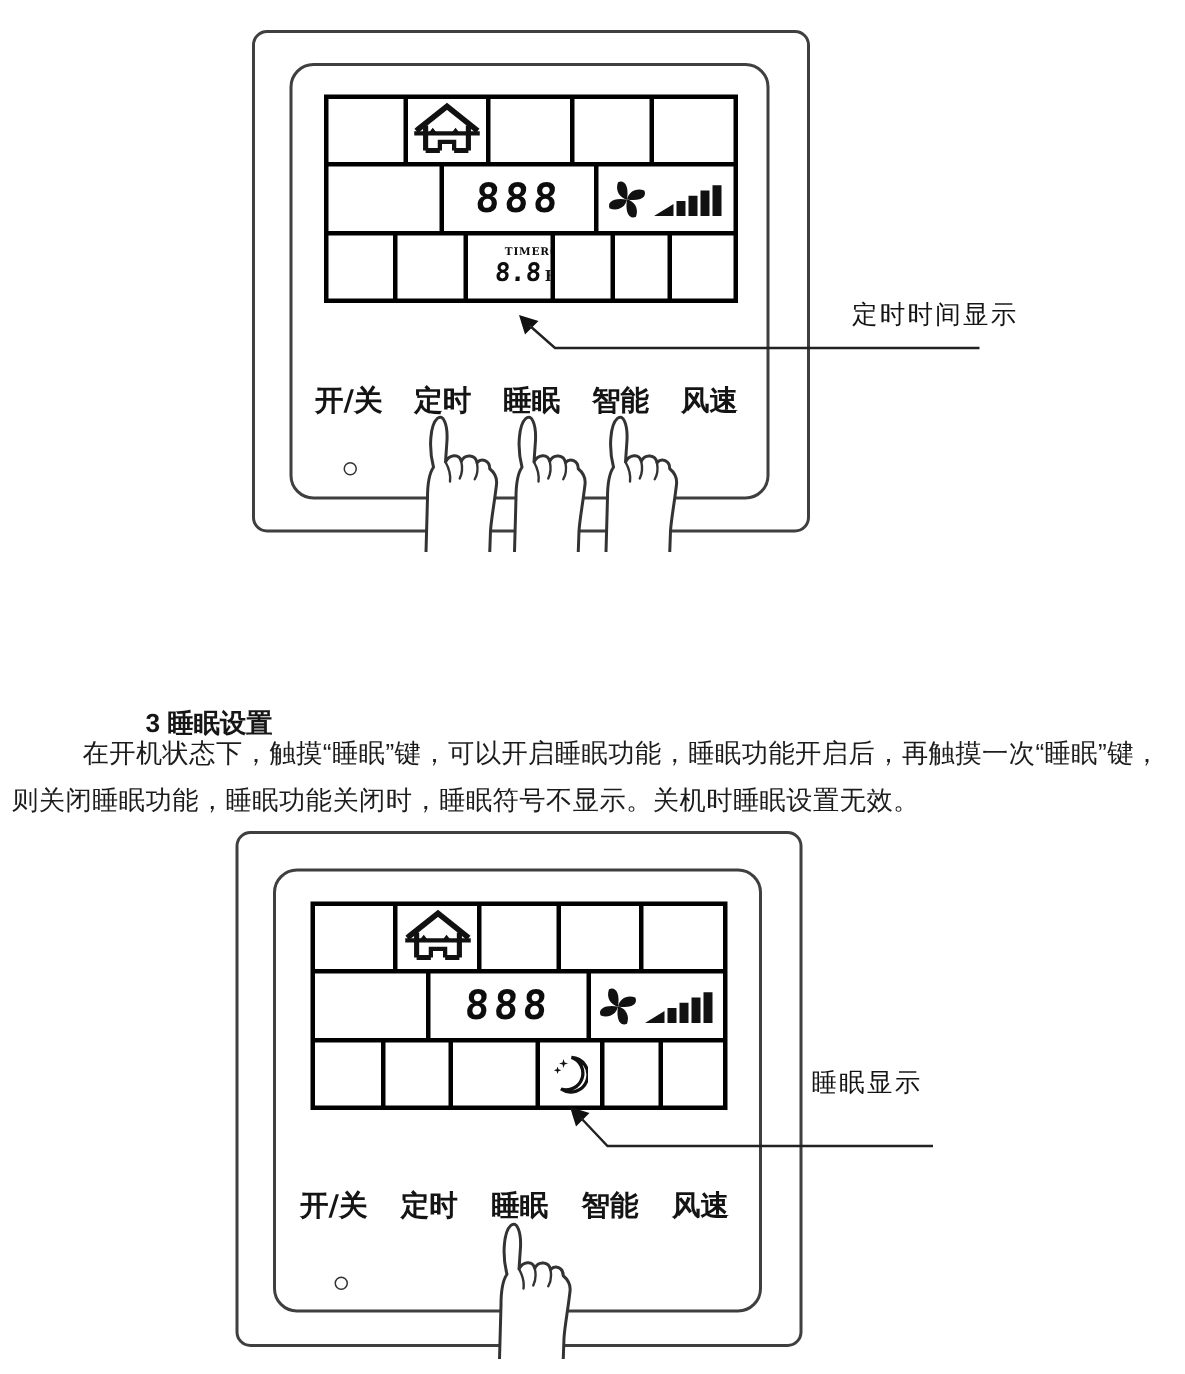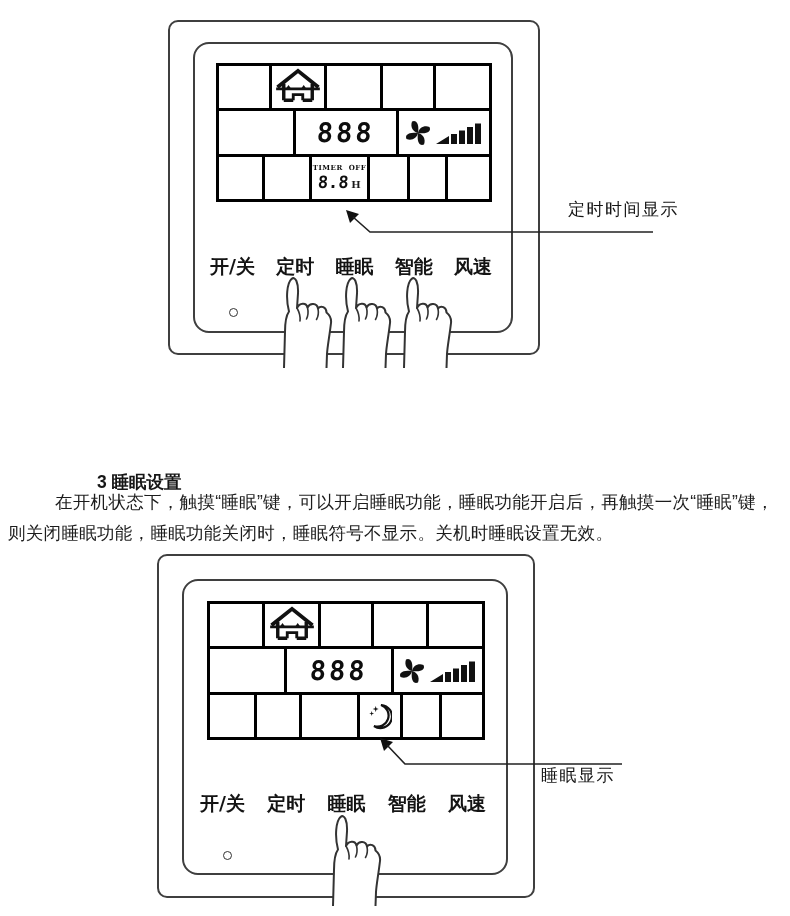--- a/index.html
+++ b/index.html
@@ -14,21 +14,21 @@
   .cell{background:#fff;display:flex;align-items:center;justify-content:center;overflow:hidden;}
   .g-t-r1{grid-template-columns:54fr 55fr 57fr 53fr 57fr;}
   .g-t-r2{grid-template-columns:77fr 105fr 94fr;}
   .g-t-r3{grid-template-columns:46fr 48fr 60fr 40fr 38fr 44fr;}
   .g-b-r1{grid-template-columns:56fr 56fr 54fr 55fr 57fr;}
   .g-b-r2{grid-template-columns:77fr 109fr 92fr;}
   .g-b-r3{grid-template-columns:48fr 45fr 59fr 44fr 39fr 43fr;}
   .seg{font-family:"DejaVu Sans Mono","Liberation Mono",monospace;font-weight:700;
        display:inline-block;transform:skewX(-4deg);color:#0d0d0d;}
   .seg-big{font-size:27px;letter-spacing:3px;}
-  .timer-box{width:56px;display:flex;flex-direction:column;justify-content:center;}
+  .timer-box{width:56px;display:flex;flex-direction:column;justify-content:center;padding-left:24px;}
   .timer-top{display:flex;justify-content:space-between;padding:0 1px;
              font-family:"DejaVu Serif","Liberation Serif",serif;font-weight:700;
              font-size:7px;letter-spacing:.5px;color:#0d0d0d;}
   .timer-num{display:flex;align-items:baseline;justify-content:center;gap:2px;}
   .timer-num .seg{font-size:17px;}
   .timer-unit{font-family:"DejaVu Serif","Liberation Serif",serif;font-weight:700;font-size:10px;}
   .btn-row{display:flex;justify-content:space-between;align-items:center;
            font-family:"DejaVu Serif","Liberation Serif",serif;font-weight:600;
            font-size:19px;color:#141414;white-space:nowrap;}
   .indicator{width:9px;height:9px;border:1.7px solid #333;border-radius:50%;background:#fff;}
@@ -216,21 +216,21 @@
         </div>
         <div class="cell"></div>
         <div class="cell"></div>
       </div>
     </div>
 
     <svg class="ann" style="left:374px;top:732px;" width="254" height="38" viewBox="0 0 254 38">
       <polygon points="6,6 19,10 10,19" fill="#111"></polygon>
       <path d="M13 13 L31 32 L248 32" fill="none" stroke="#222" stroke-width="1.6"></path>
     </svg>
-    <div class="abs callout" style="left:541px;top:764px;">睡眠显示</div>
+    <div class="abs callout" style="left:541px;top:710px;">睡眠显示</div>
 
     <div class="abs btn-row" style="left:200px;top:791px;width:286px;height:26px;">
       <span>开/关</span>
       <span>定时</span>
       <span>睡眠</span>
       <span>智能</span>
       <span>风速</span>
     </div>
 
     <div class="abs indicator" style="left:223px;top:851px;"></div>

